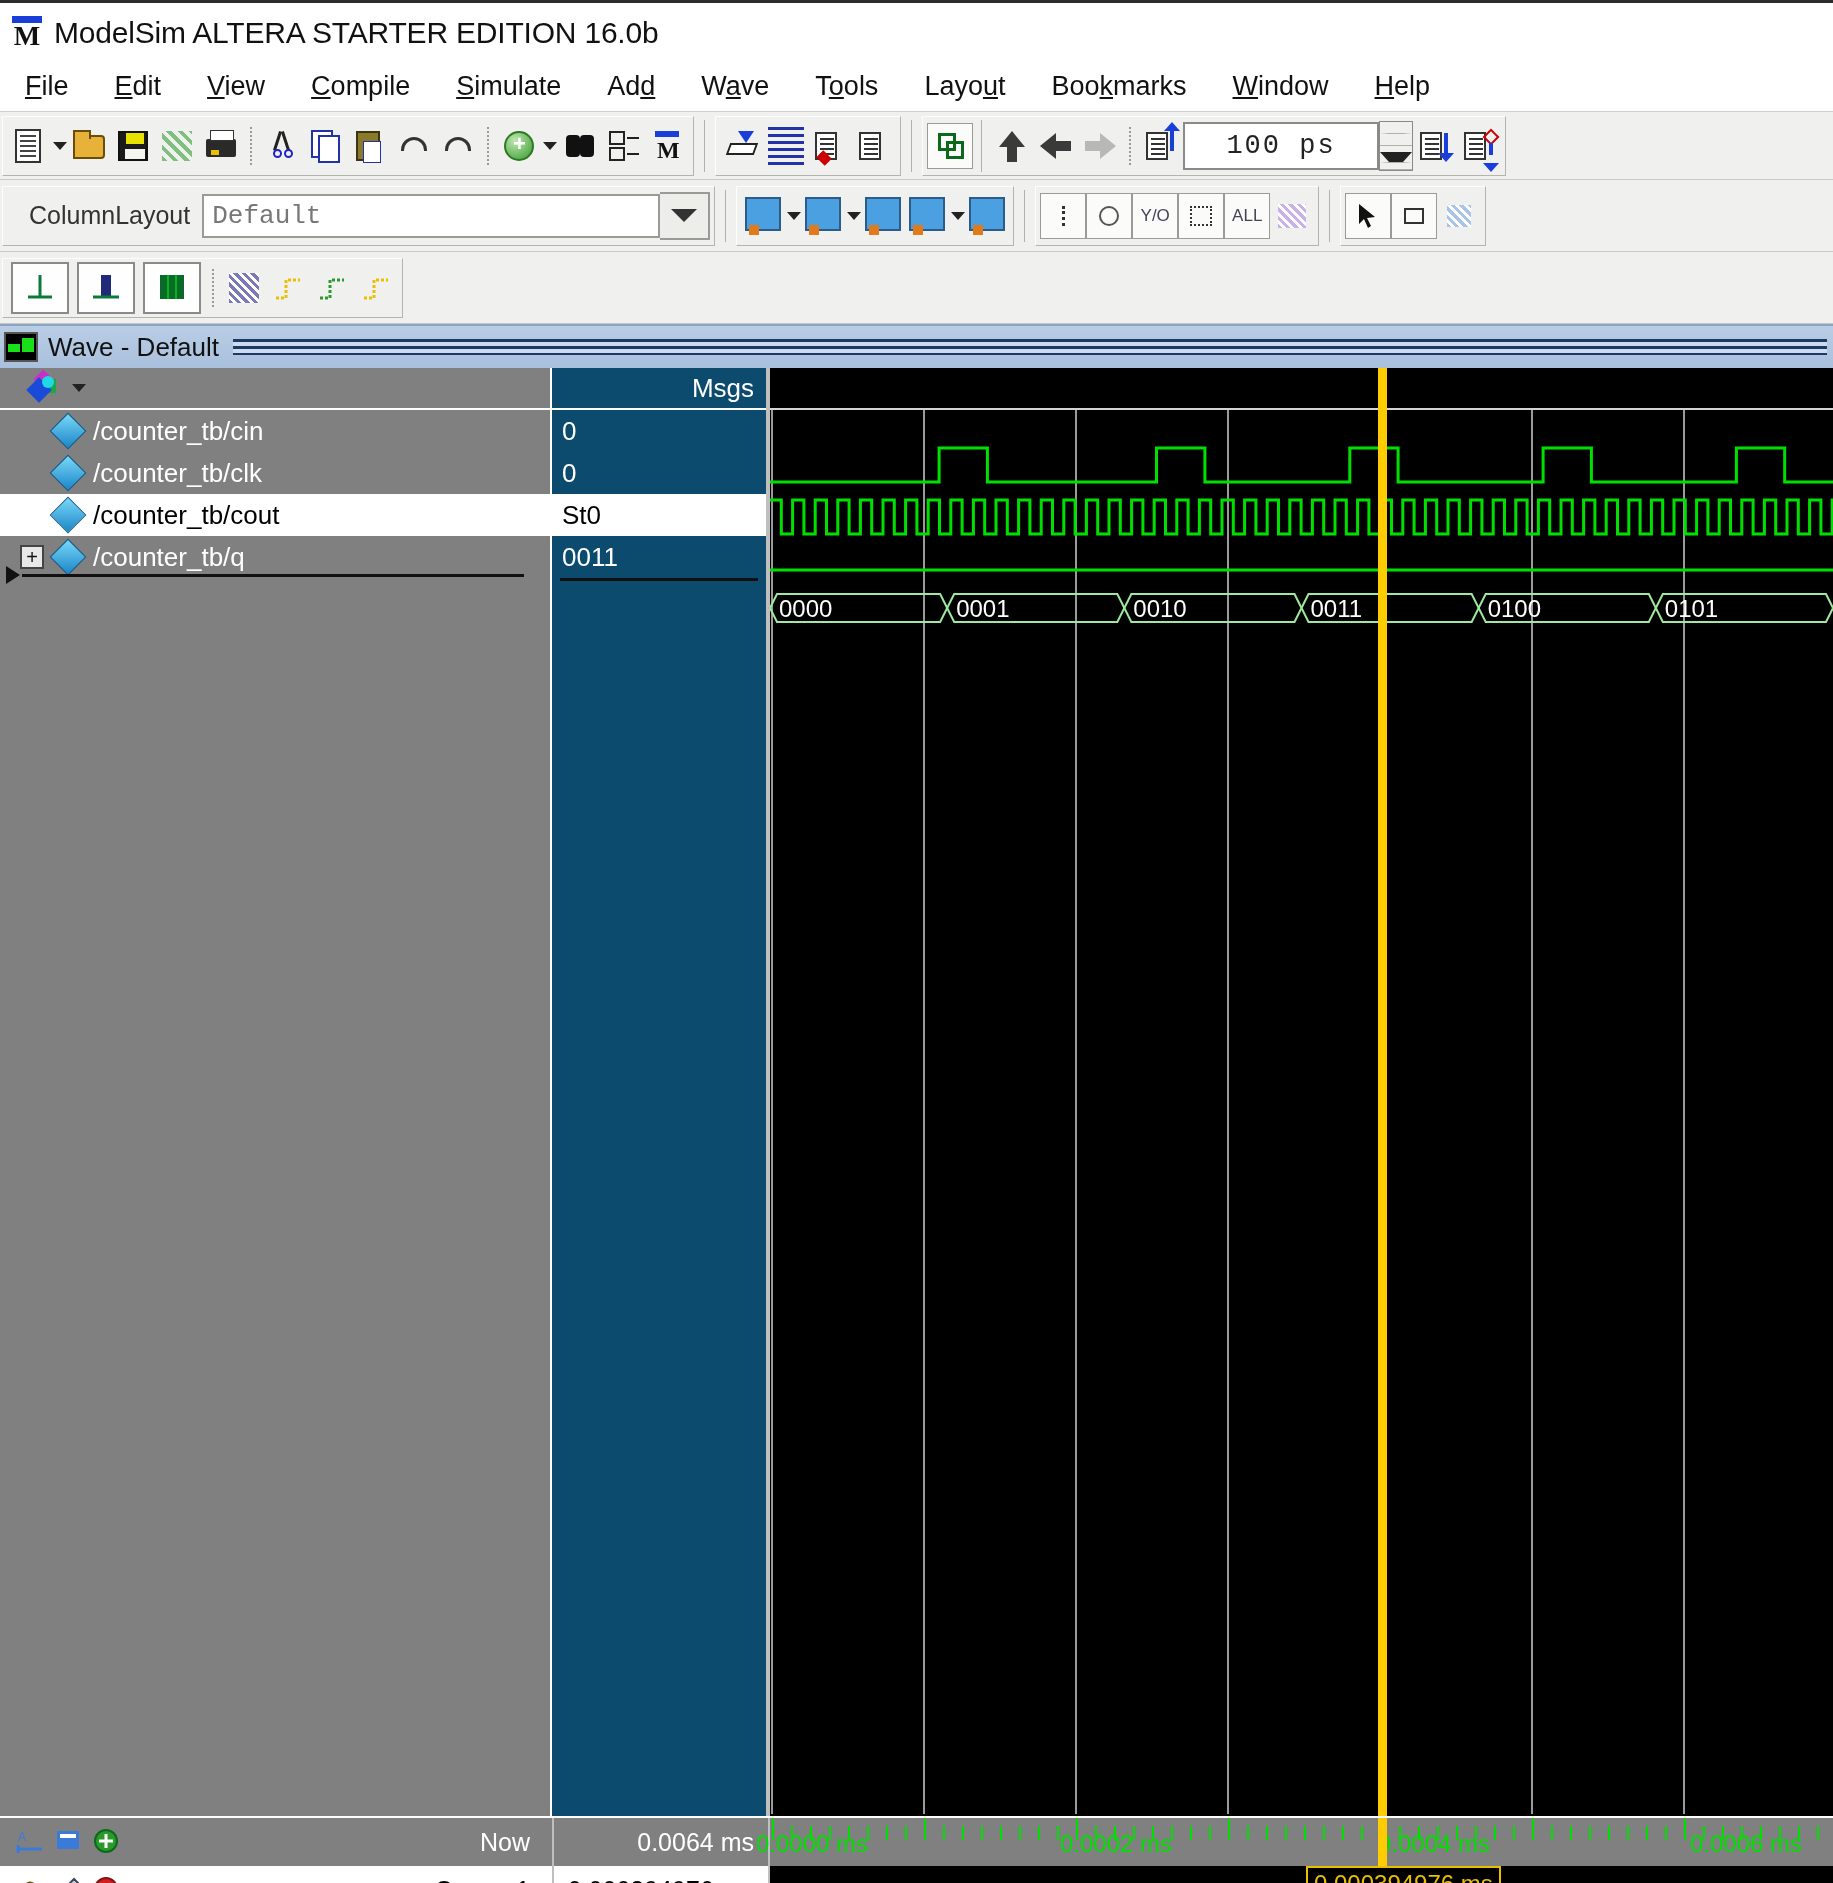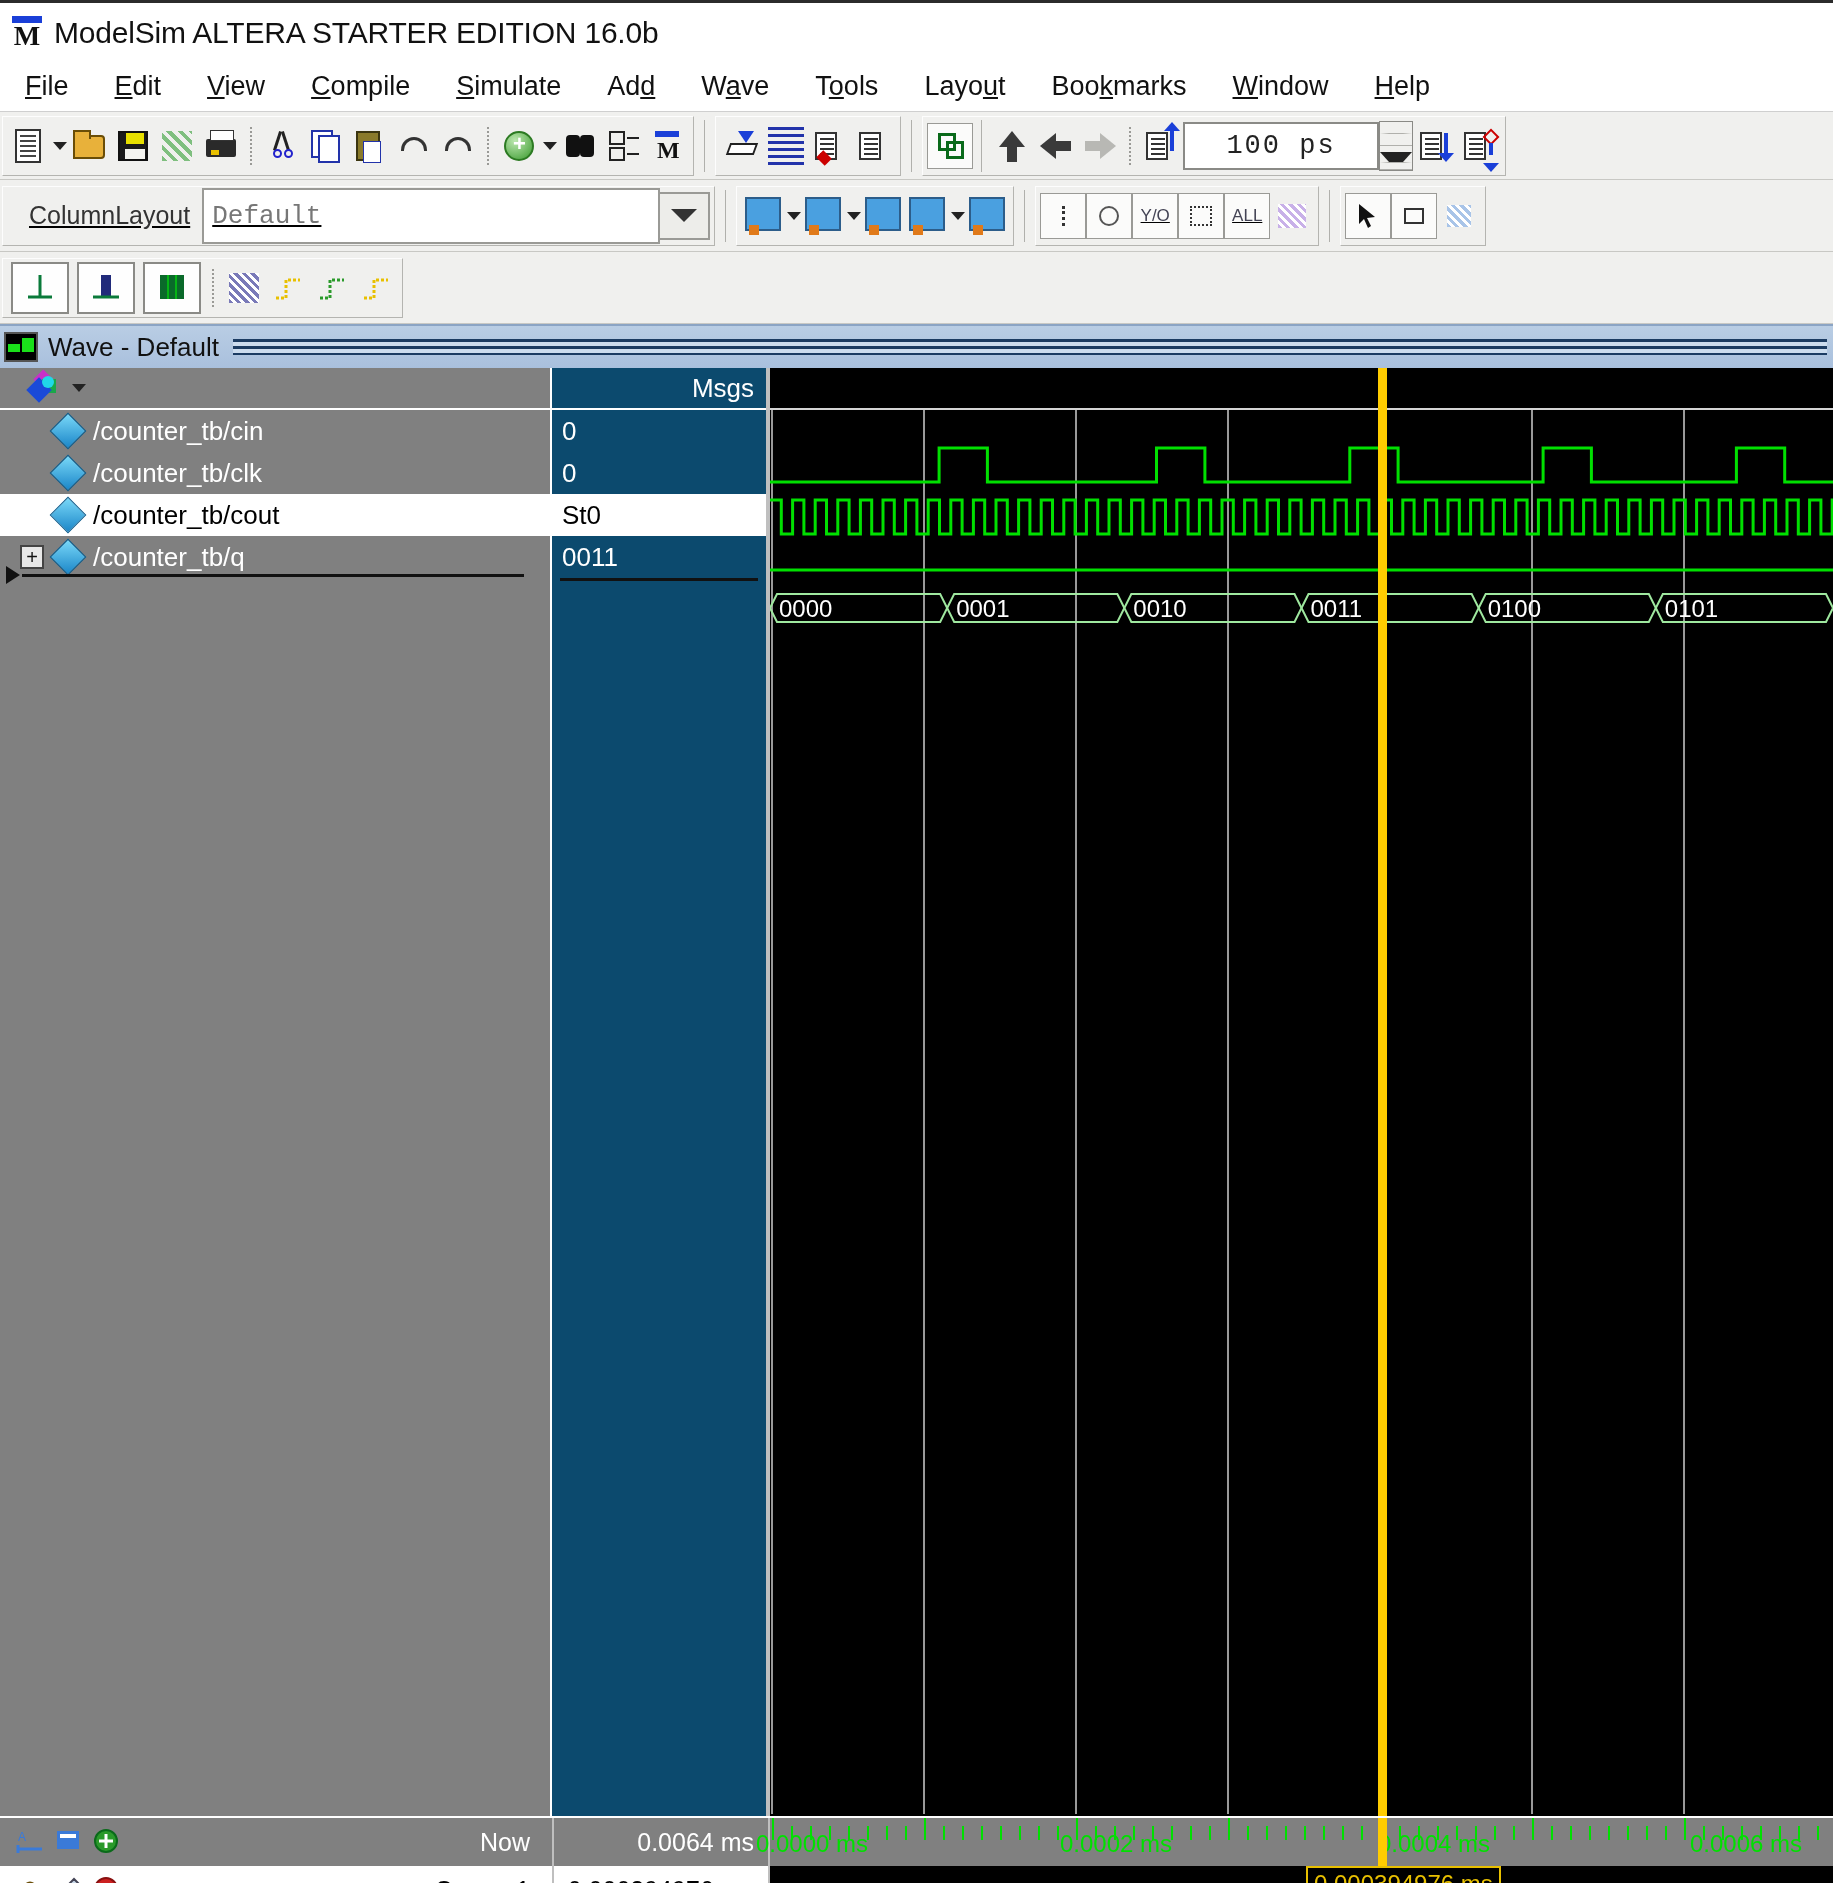--- a/index.html
+++ b/index.html
@@ -33,21 +33,21 @@
   .menu-item {
     font-size:27px; color:#111; padding:2px 17px; cursor:default; white-space:nowrap;
   }
   .menu-item u { text-decoration:underline; }
   
   .toolbar-row {
     background:#f0f0ee; display:flex; align-items:center;
     border-bottom:1px solid #c8c8c4;
   }
   #toolbar1 { height:68px; }
-  #toolbar2 { height:72px;text-decoration:underline; }
+  #toolbar2 { height:72px; }
   #toolbar3 { height:72px; }
   .tb-group {
     display:flex; align-items:center; height:60px;
     border:1px solid #b4b4b0; border-top-color:#fdfdfd; border-left-color:#fdfdfd;
     background:#f0f0ee; padding:0 4px; margin:0 2px;
   }
   .tb-btn {
     width:44px; height:48px; display:flex; align-items:center; justify-content:center;
     position:relative; cursor:default;
   }
@@ -107,21 +107,21 @@
     display:flex; align-items:center; justify-content:center;
     font-family:"Liberation Mono", monospace; font-size:27px; color:#222; letter-spacing:2px;
   }
   #time-spin { width:34px; height:50px; display:flex; flex-direction:column; border:1px solid #8a8a86;}
   #time-spin div { flex:1; display:flex; align-items:center; justify-content:center; background:#f0f0ee; border-bottom:1px solid #b0b0ac;}
   .spin-up { width:0;height:0;border-left:9px solid transparent;border-right:9px solid transparent;border-bottom:10px solid #222;}
   .spin-dn { width:0;height:0;border-left:9px solid transparent;border-right:9px solid transparent;border-top:10px solid #222;}
   
   #collayout-label { font-size:25px; color:#333; padding:0 12px 0 22px; }
   #collayout-combo {
-    width:458px; height:56px; background:#fff; border:2px solid #9a9a96;
+    width:458px; height:44px; background:#fff; border:2px solid #9a9a96;
     display:flex; align-items:center; padding-left:8px;
     font-family:"Liberation Mono", monospace; font-size:26px; color:#777;
   }
   #collayout-arrow {
     width:50px; height:48px; background:#ededea; border:2px solid #9a9a96; border-left:none;
     display:flex; align-items:center; justify-content:center;
   }
   .dlcaret { width:0;height:0;border-left:13px solid transparent;border-right:13px solid transparent;border-top:13px solid #333;}
   .wv-icon { width:36px;height:34px;background:#4aa0e0;border:2px solid #2c5d8a;position:relative;}
   .wv-icon:after{content:"";position:absolute;left:2px;bottom:-6px;width:10px;height:10px;background:#e07a1a;}

